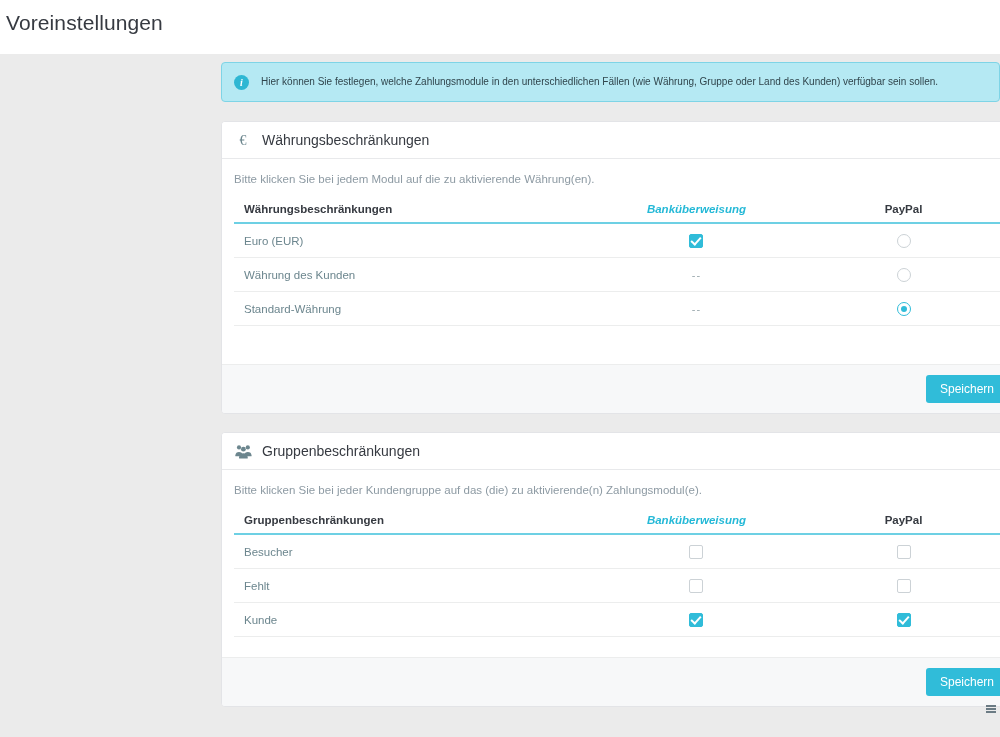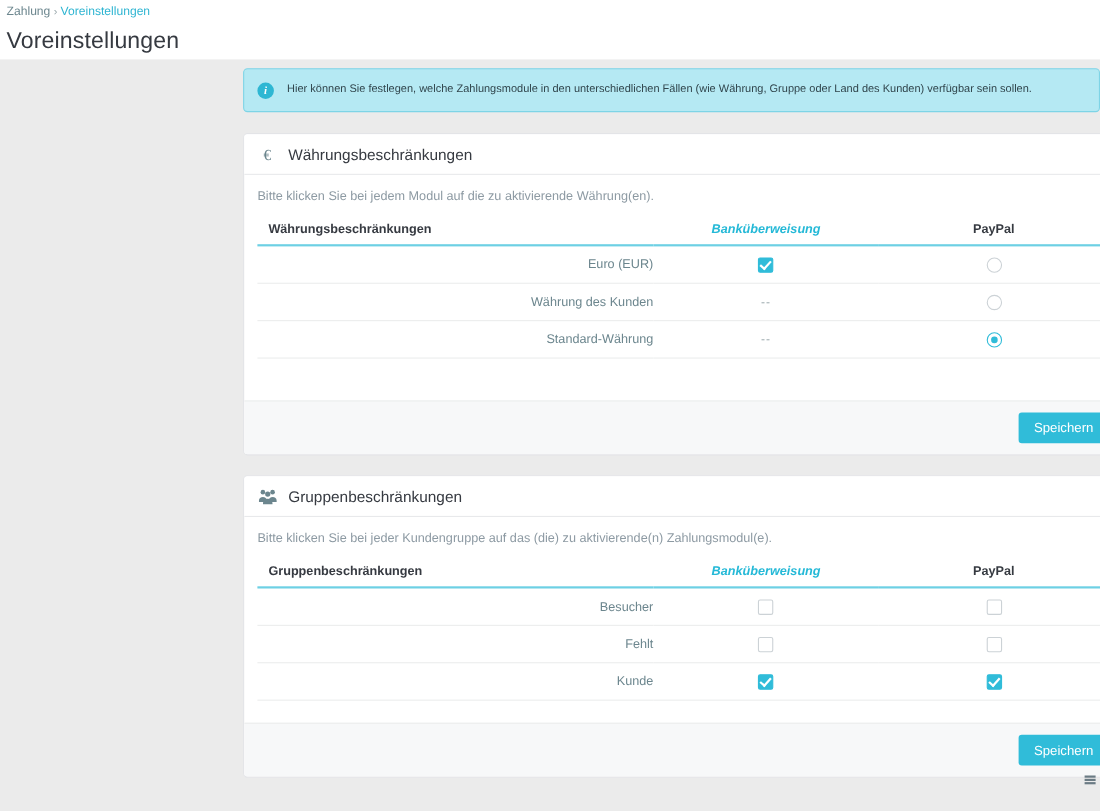--- a/index.html
+++ b/index.html
@@ -88,21 +88,21 @@
     border-bottom:2px solid #6dd0e4;
   }
   table.grid th.c-name{color:#363a41;padding-left:10px;}
   table.grid th.c-bank{color:#25b9d7;text-align:center;font-style:italic;}
   table.grid th.c-paypal{color:#363a41;text-align:center;}
   table.grid td{
     font-size:11.5px;color:#6c868e;
     border-bottom:1px solid #eceded;
     padding:0;height:33px;vertical-align:middle;
   }
-  table.grid td.c-name{padding-left:10px;color:#6c868e;text-align:right;}
+  table.grid td.c-name{padding-left:10px;color:#6c868e;}
   table.grid td.c-ctrl{text-align:center;}
   .col-name{width:46.5%;}
   .col-bank{width:26.5%;}
   .col-paypal{width:27%;}
 
   .dash{color:#9aa8ad;font-size:11px;letter-spacing:1px;}
 
   
   .cbx{
     display:inline-block;width:14px;height:14px;
@@ -142,23 +142,20 @@
     position:absolute;right:2px;top:704px;width:12px;height:10px;
   }
   .hscroll-stub i{
     display:block;width:10px;height:2px;background:#6b7b84;margin:1px 0;
   }
 </style>
 </head>
 <body>
 
 <div class="page-header">
-  <div class="breadcrumb">
-    <span class="crumb-root">Zahlung</span><span class="crumb-sep">›</span><span class="crumb-current">Voreinstellungen</span>
-  </div>
   <div class="page-title">Voreinstellungen</div>
 </div>
 
 <div class="content">
 
   <div class="alert-info">
     <div class="alert-icon">i</div>
     <div class="alert-lines">
       <div>Hier können Sie festlegen, welche Zahlungsmodule in den unterschiedlichen Fällen (wie Währung, Gruppe oder Land des Kunden) verfügbar sein sollen.</div>
     </div>

